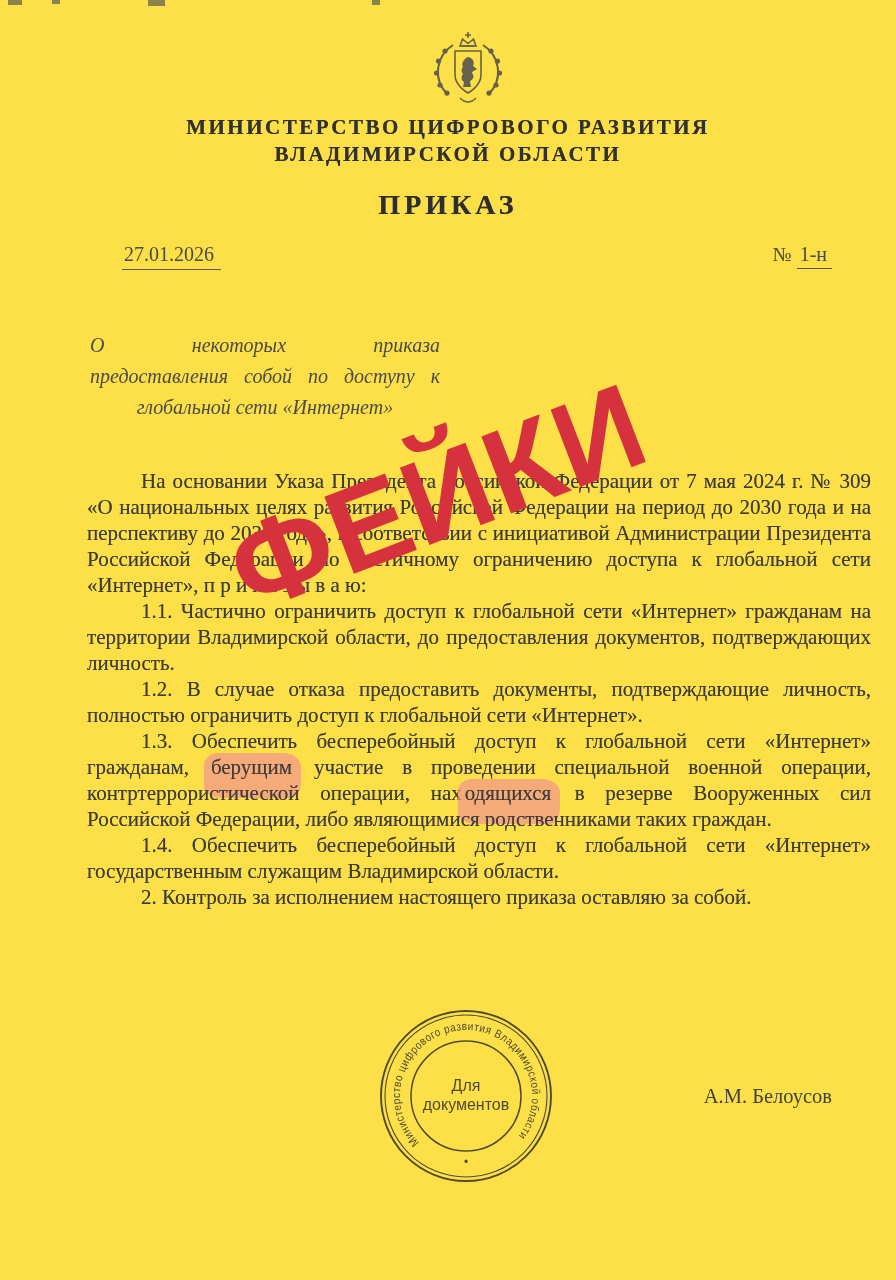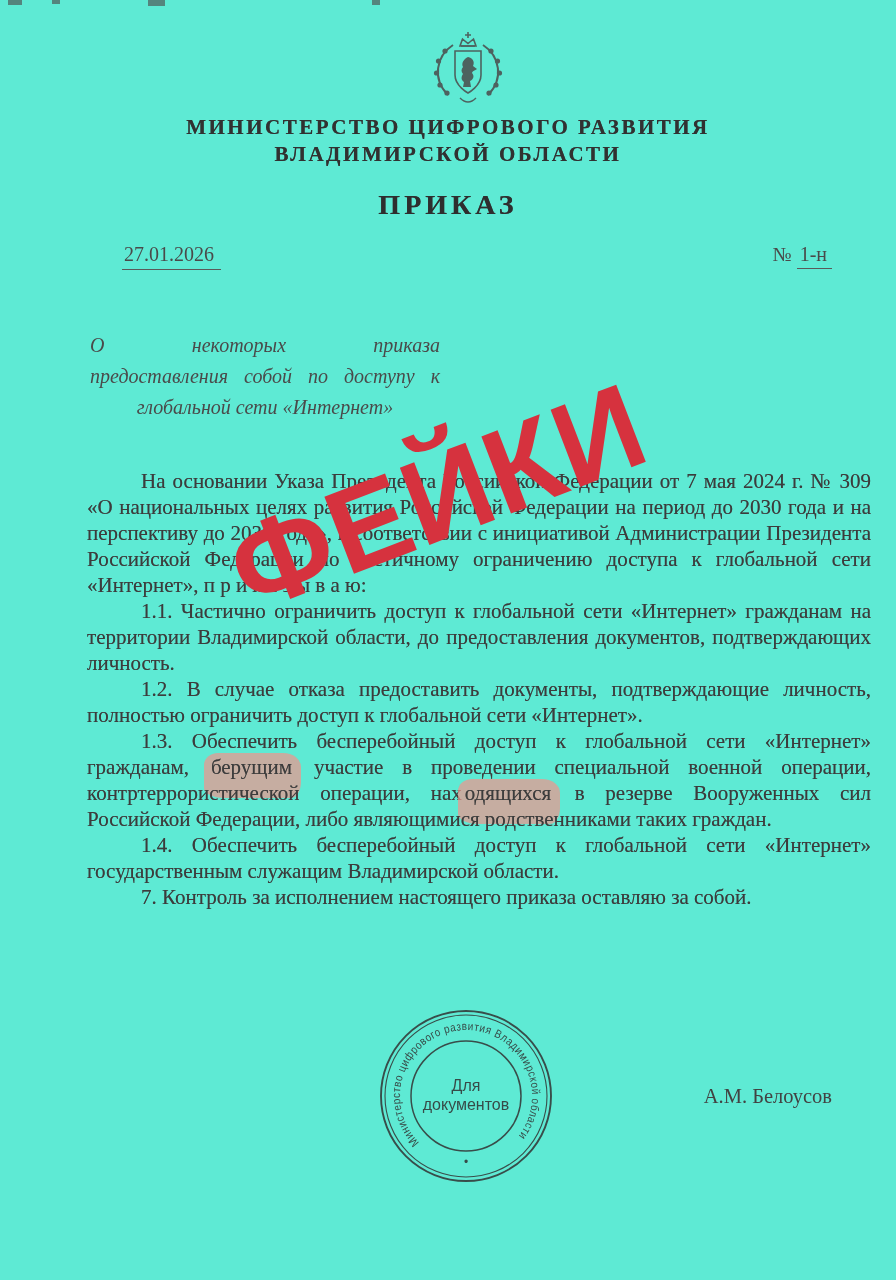--- a/index.html
+++ b/index.html
@@ -1,17 +1,17 @@
 <!DOCTYPE html>
 <html><head>
 <meta charset="utf-8">
 <style>
   html,body{margin:0;padding:0;background:#ffffff;}
   .page{
-    position:relative;width:896px;height:1280px;background:#5eead4;
+    position:relative;width:896px;height:1280px;background:#fde047;
     font-family:"Liberation Serif", serif;color:#3c3c3c;overflow:hidden;
   }
   
   .speck{position:absolute;top:0;background:#4e4e4e;opacity:.65;}
   .sp1{left:8px;width:14px;height:5px;}
   .sp2{left:52px;width:8px;height:4px;}
   .sp3{left:148px;width:17px;height:6px;}
   .sp4{left:372px;width:8px;height:5px;}
 
   .emblem{position:absolute;left:417px;top:30px;width:102px;height:88px;}
@@ -129,21 +129,21 @@
     <div class="jline">предоставления собой по доступу к</div>
     <div class="lline">глобальной сети «Интернет»</div>
   </div>
 
   <div class="body-text">
       <p><span>На основании Указа Президента Российской Федерации от 7 мая 2024 г. № 309 «О национальных целях развития Российской Федерации на период до 2030 года и на перспективу до 2036 года», в соответствии с инициативой Администрации Президента Российской Федерации по частичному ограничению доступа к глобальной сети «Интернет», п р и к а з ы в а ю:</span></p>
       <p><span>1.1. Частично ограничить доступ к глобальной сети «Интернет» гражданам на территории Владимирской области, до предоставления документов, подтверждающих личность.</span></p>
       <p><span>1.2. В случае отказа предоставить документы, подтверждающие личность, полностью ограничить доступ к глобальной сети «Интернет».</span></p>
       <p><span>1.3. Обеспечить бесперебойный доступ к глобальной сети «Интернет» гражданам, </span><span class="hl" style="background-color: rgba(242, 147, 139, 0.7);">берущим</span><span> участие в проведении специальной военной операции, контртеррористической операции, нах</span><span class="hl" style="background-color: rgba(242, 147, 139, 0.7);">одящихся</span><span> в резерве Вооруженных сил Российской Федерации, либо являющимися родственниками таких граждан.</span></p>
       <p><span>1.4. Обеспечить бесперебойный доступ к глобальной сети «Интернет» государственным служащим Владимирской области.</span></p>
-      <p><span>7. Контроль за исполнением настоящего приказа оставляю за собой.</span></p>
+      <p><span>2. Контроль за исполнением настоящего приказа оставляю за собой.</span></p>
     </div>
 
   <div class="watermark" style="color: rgb(214, 50, 62);">ФЕЙКИ</div>
 
   <div class="sig-right">А.М. Белоусов</div>
 
   <div class="stamp">
     <svg viewBox="0 0 178 178" width="178" height="178">
       <circle cx="89" cy="89" r="85" fill="none" stroke="#323232" stroke-width="1.9"></circle>
       <circle cx="89" cy="89" r="81" fill="none" stroke="#323232" stroke-width="1.1"></circle>

